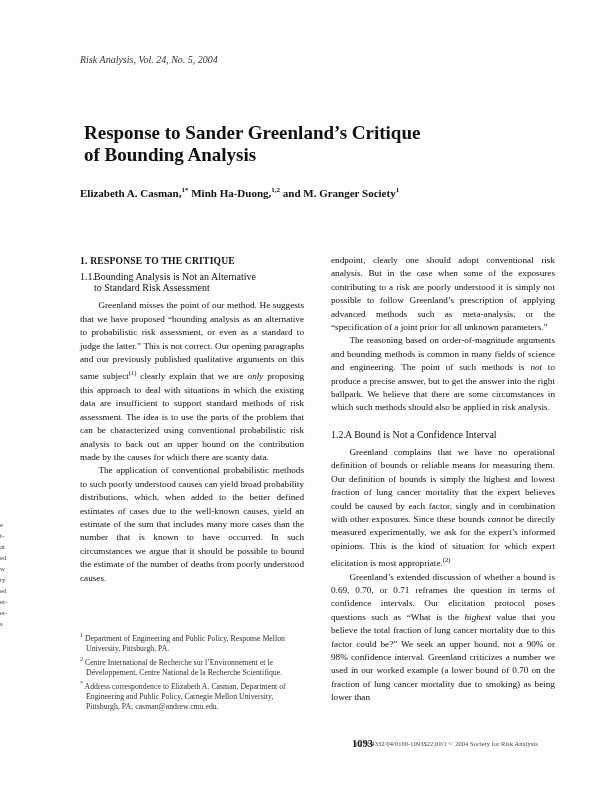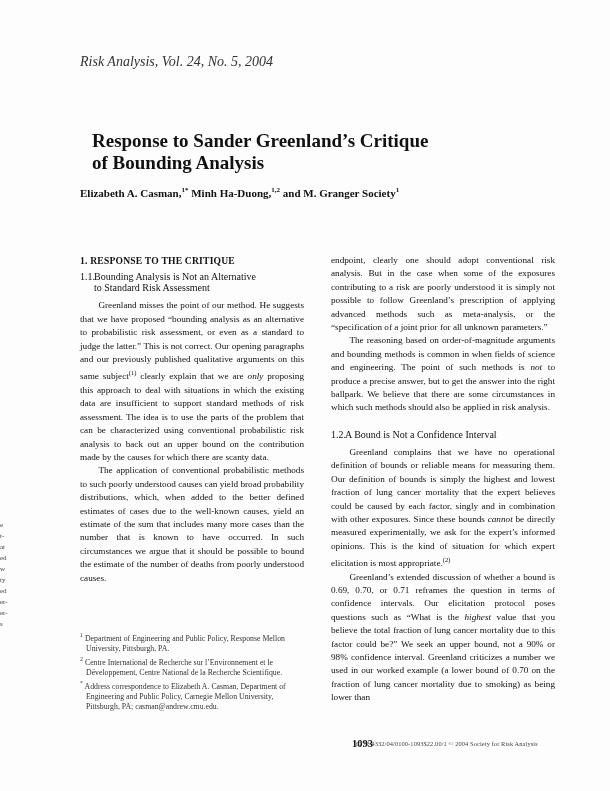--- a/index.html
+++ b/index.html
@@ -1,22 +1,22 @@
 <!DOCTYPE html>
 <html><head>
 <meta charset="utf-8">
 <style>
   html, body { margin: 0; padding: 0; background: #ffffff; }
   body { width: 610px; height: 791px; position: relative; overflow: hidden;
          font-family: "Liberation Serif", "DejaVu Serif", serif; color: #111; }
   .page { position: absolute; left: 0; top: 0; width: 610px; height: 791px; background: #fdfdfd; }
   .edge-bleed { position: absolute; left: 0; top: 520px; width: 14px; height: 140px; }
   .edge-bleed span { display: block; font-size: 7px; line-height: 11px; color: #444; }
-  .journal-line { position: absolute; left: 80px; top: 54px; font-style: italic; font-size: 14px; color: #333; }
-  .title { position: absolute; left: 80px; top: 118px; font-weight: bold; font-size: 19px; line-height: 22px; margin: 12px; width: 420px; }
+  .journal-line { position: absolute; left: 80px; top: 54px; font-style: italic; font-size: 10px; color: #333; }
+  .title { position: absolute; left: 80px; top: 118px; font-weight: bold; font-size: 19px; line-height: 22px; margin: 4px; width: 420px; }
   .authors { position: absolute; left: 80px; top: 186px; font-weight: bold; font-size: 11px; margin: 0; }
   .authors sup { font-size: 7px; }
   .col { position: absolute; width: 224px; font-size: 9.2px; line-height: 13.4px; text-align: justify; }
   .col-left { left: 80px; top: 254px; }
   .col-right { left: 331px; top: 254px; }
   .col p { margin: 0; text-indent: 2em; }
   .col p.noindent { text-indent: 0; }
   .col h2 { font-size: 9.6px; font-weight: bold; margin: 0 0 4px 0; letter-spacing: 0.2px; }
   .col h3 { font-size: 10px; font-weight: normal; margin: 0 0 6px 0; line-height: 11px; }
   .col h3 .num { display: inline-block; width: 14px; }
@@ -70,21 +70,21 @@
   </div>
 
   <div class="footnotes">
     <div><sup>1</sup><span> Department of Engineering and Public Policy, Response Mellon University, Pittsburgh, PA.</span></div>
     <div><sup>2</sup><span> Centre International de Recherche sur l’Environnement et le Développement, Centre National de la Recherche Scientifique.</span></div>
     <div><sup>*</sup><span> Address correspondence to Elizabeth A. Casman, Department of Engineering and Public Policy, Carnegie Mellon University, Pittsburgh, PA; casman@andrew.cmu.edu.</span></div>
   </div>
 
   <div class="col col-right">
     <p class="noindent">endpoint, clearly one should adopt conventional risk analysis. But in the case when some of the exposures contributing to a risk are poorly understood it is simply not possible to follow Greenland’s prescription of applying advanced methods such as meta-analysis, or the “specification of a joint prior for all unknown parameters.”</p>
-    <p><span>The reasoning based on order-of-magnitude arguments and bounding methods is common in when fields of science and engineering. The point of such methods is </span><em>not</em><span> to produce a precise answer, but to get the answer into the right ballpark. We believe that there are some circumstances in which such methods should also be applied in risk analysis.</span></p>
+    <p><span>The reasoning based on order-of-magnitude arguments and bounding methods is common in many fields of science and engineering. The point of such methods is </span><em>not</em><span> to produce a precise answer, but to get the answer into the right ballpark. We believe that there are some circumstances in which such methods should also be applied in risk analysis.</span></p>
     <h3 class="sec12">
       <span class="num">1.2.</span><span>A Bound is Not a Confidence Interval</span>
     </h3>
     <p><span>Greenland complains that we have no operational definition of bounds or reliable means for measuring them. Our definition of bounds is simply the highest and lowest fraction of lung cancer mortality that the expert believes could be caused by each factor, singly and in combination with other exposures. Since these bounds </span><em>cannot</em><span> be directly measured experimentally, we ask for the expert’s informed opinions. This is the kind of situation for which expert elicitation is most appropriate.</span><sup class="ref">(2)</sup></p>
     <p><span>Greenland’s extended discussion of whether a bound is 0.69, 0.70, or 0.71 reframes the question in terms of confidence intervals. Our elicitation protocol poses questions such as “What is the </span><em>highest</em><span> value that you believe the total fraction of lung cancer mortality due to this factor could be?” We seek an upper bound, not a 90% or 98% confidence interval. Greenland criticizes a number we used in our worked example (a lower bound of 0.70 on the fraction of lung cancer mortality due to smoking) as being lower than</span></p>
   </div>
 
   <div class="page-number">1093</div>
   <div class="copyright">0272-4332/04/0100-1093$22.00/1 © 2004 Society for Risk Analysis</div>
 </div>

